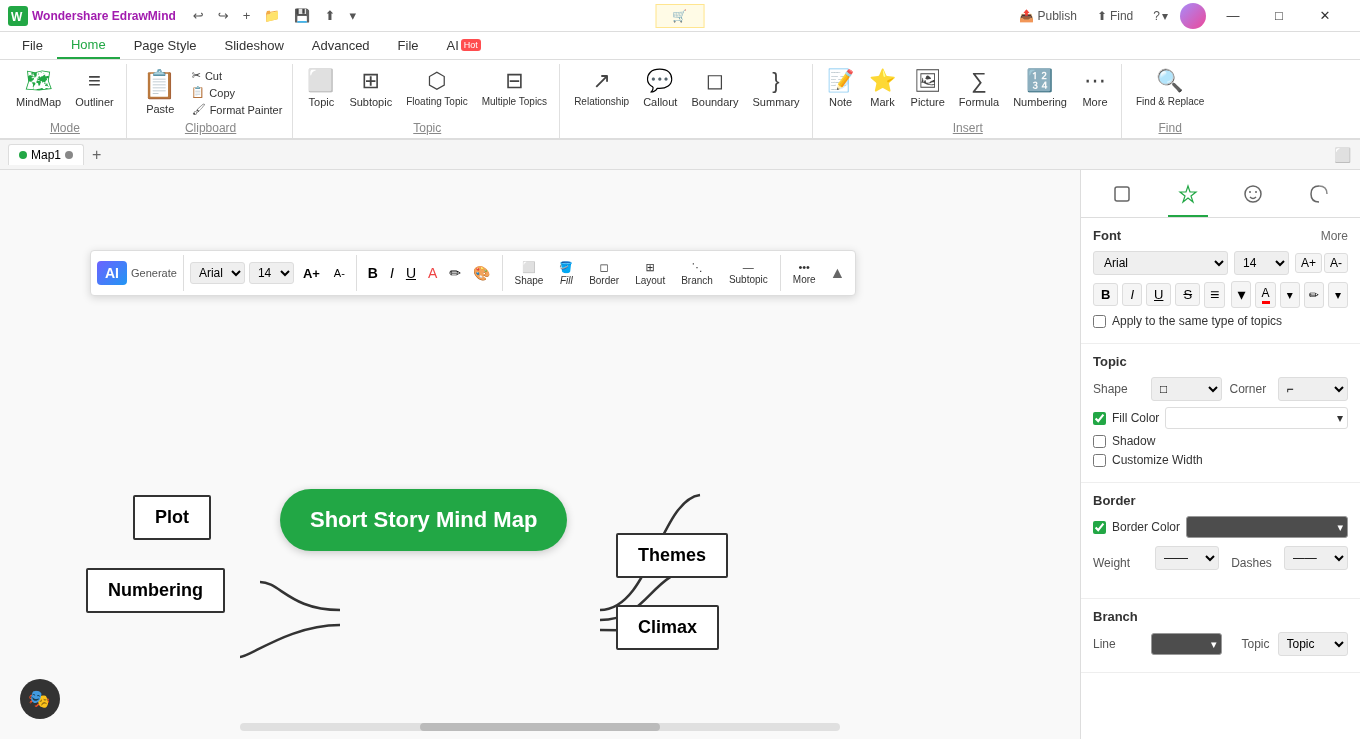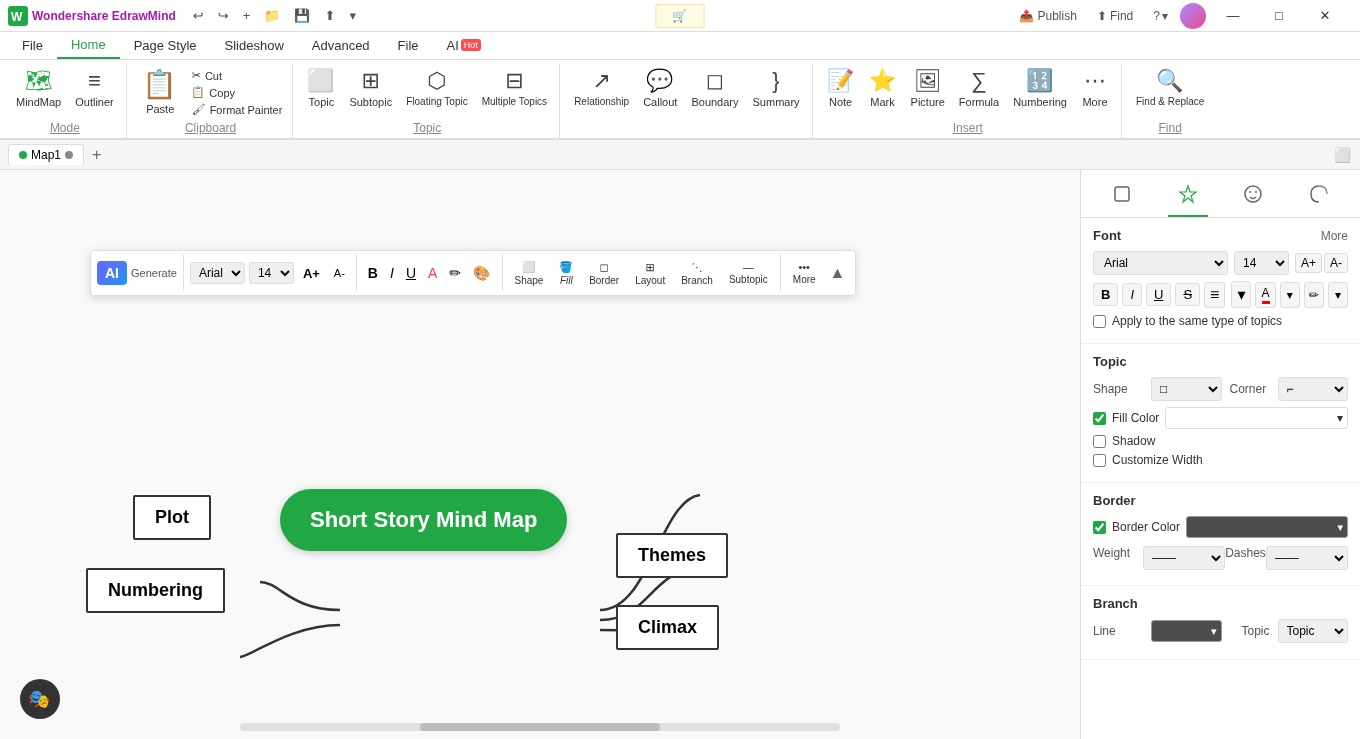--- a/index.html
+++ b/index.html
@@ -425,23 +425,23 @@
       background: #4d4d4d;
       flex: 1;
       height: 22px;
       border: 1px solid #999;
       border-radius: 3px;
       cursor: pointer;
     }
 
     .weight-row {
       display: flex;
-      align-items: flex-start;
-      gap: 0;
-      margin-bottom: 5px;
+      align-items: flex-end;
+      gap: 12px;
+      margin-bottom: 18px;
     }
     .weight-label { font-size: 12px; color: #555; min-width: 50px; }
     .weight-select {
       border: 1px solid #ddd;
       border-radius: 3px;
       padding: 3px 4px;
       font-size: 12px;
       flex: 1;
     }
 

